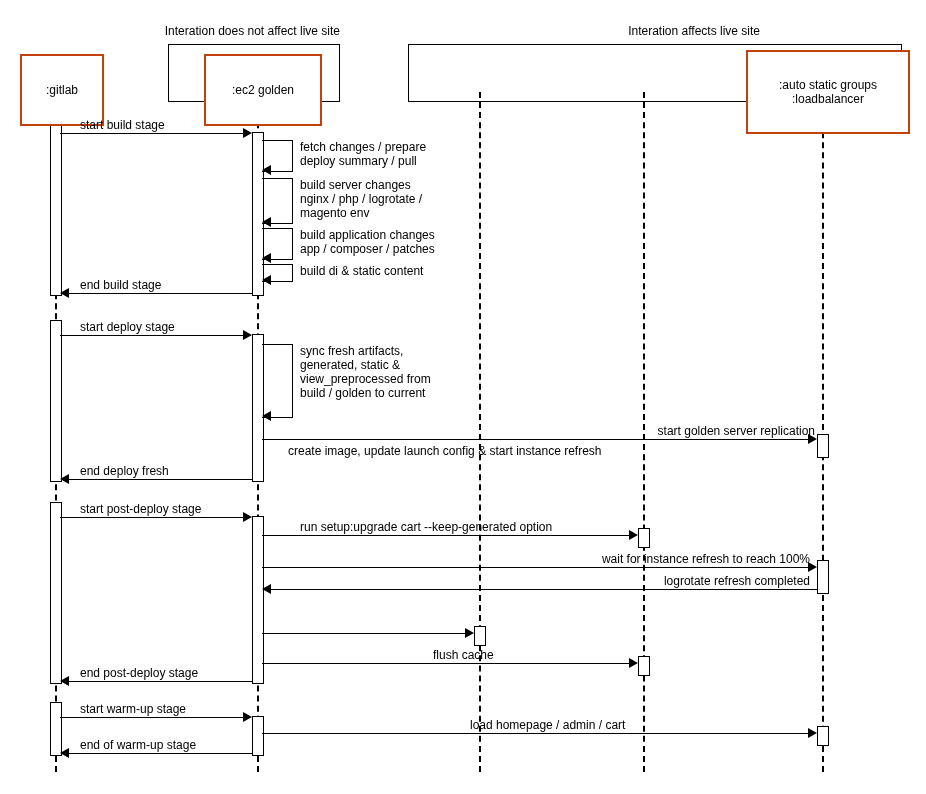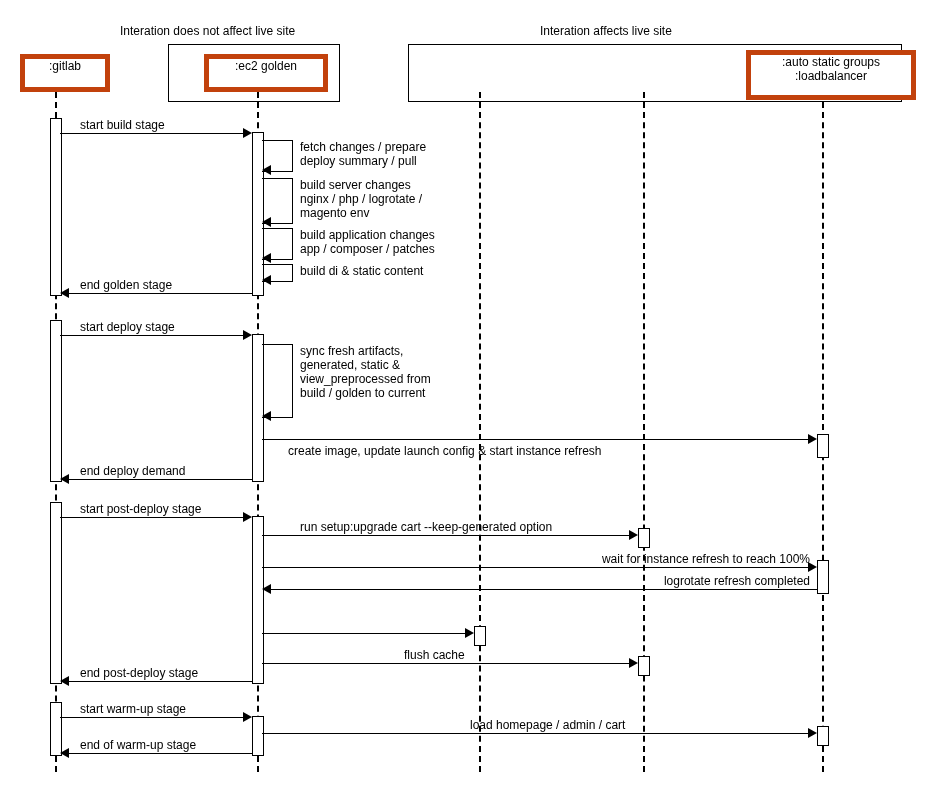--- a/index.html
+++ b/index.html
@@ -1,19 +1,19 @@
 <!DOCTYPE html>
 <html><head>
 <meta charset="utf-8">
 <style>
 body{margin:0;font-family:Arial,sans-serif;font-size:12px;background:#fff}
 .canvas{position:relative;width:926px;height:794px}
-.group-label{position:absolute;text-align:left}
+.group-label{position:absolute;text-align:right}
 .group-box{position:absolute;border:1px solid #000}
-.participant{position:absolute;border:5px solid #c2410c;display:flex;align-items:flex-start;justify-content:center;padding:0 8px;background:#fff;z-index:3}
+.participant{position:absolute;border:2px solid #c2410c;display:flex;align-items:center;justify-content:center;padding:20px 8px;background:#fff;z-index:3}
 .lifeline{position:absolute;border-left:2px dashed #000;z-index:0}
 .activation{position:absolute;background:#fff;border:1px solid #000;z-index:2}
 .msg-text{position:absolute;z-index:4;background:transparent}
 .msg-text.right{text-align:right}
 .arrow-line{position:absolute;height:0;border-top:1px solid #000;z-index:3}
 .arrow-head{position:absolute;width:0;height:0;z-index:3}
 .arrow-head.right{border-top:5px solid transparent;border-bottom:5px solid transparent;border-left:9px solid #000}
 .arrow-head.left{border-top:5px solid transparent;border-bottom:5px solid transparent;border-right:9px solid #000}
 .self-box{position:absolute;border:1px solid #000;border-left:none;z-index:3}
 </style>
@@ -62,45 +62,46 @@
 
 <div class="self-box" style="left:262px;top:228px;width:30px;height:30px"></div>
 <div class="arrow-head left" style="left:262px;top:253px"></div>
 <div class="msg-text" style="left:300px;top:228px;white-space:pre-line">build application changes
 app / composer / patches</div>
 
 <div class="self-box" style="left:262px;top:264px;width:30px;height:16px"></div>
 <div class="arrow-head left" style="left:262px;top:275px"></div>
 <div class="msg-text" style="left:300px;top:264px">build di &amp; static content</div>
 
-<div class="msg-text" style="left:80px;top:278px">end golden stage</div>
+<div class="msg-text" style="left:80px;top:278px">end build stage</div>
 <div class="arrow-line" style="left:69px;top:293px;width:183px"></div>
 <div class="arrow-head left" style="left:60px;top:288px"></div>
 
 <div class="activation" style="left:50px;top:320px;width:10px;height:160px"></div>
 <div class="activation" style="left:252px;top:334px;width:10px;height:146px"></div>
 
 <div class="msg-text" style="left:80px;top:320px">start deploy stage</div>
 <div class="arrow-line" style="left:60px;top:335px;width:183px"></div>
 <div class="arrow-head right" style="left:243px;top:330px"></div>
 
 <div class="self-box" style="left:262px;top:344px;width:30px;height:72px"></div>
 <div class="arrow-head left" style="left:262px;top:411px"></div>
 <div class="msg-text" style="left:300px;top:344px;white-space:pre-line">sync fresh artifacts,
 generated, static &amp;
 view_preprocessed from
 build / golden to current</div>
 
+<div class="msg-text right" style="left:555px;top:424px;width:260px">start golden server replication</div>
 <div class="arrow-line" style="left:262px;top:439px;width:549px"></div>
 <div class="arrow-head right" style="left:808px;top:434px"></div>
 <div class="activation" style="left:817px;top:434px;width:10px;height:22px"></div>
 
 <div class="msg-text" style="left:288px;top:444px">create image, update launch config &amp; start instance refresh</div>
 
-<div class="msg-text" style="left:80px;top:464px">end deploy demand</div>
+<div class="msg-text" style="left:80px;top:464px">end deploy fresh</div>
 <div class="arrow-line" style="left:69px;top:479px;width:183px"></div>
 <div class="arrow-head left" style="left:60px;top:474px"></div>
 
 <div class="activation" style="left:50px;top:502px;width:10px;height:180px"></div>
 <div class="activation" style="left:252px;top:516px;width:10px;height:166px"></div>
 
 <div class="msg-text" style="left:80px;top:502px">start post-deploy stage</div>
 <div class="arrow-line" style="left:60px;top:517px;width:183px"></div>
 <div class="arrow-head right" style="left:243px;top:512px"></div>
 
@@ -115,21 +116,21 @@
 <div class="activation" style="left:817px;top:560px;width:10px;height:32px"></div>
 
 <div class="msg-text right" style="left:610px;top:574px;width:200px">logrotate refresh completed</div>
 <div class="arrow-line" style="left:271px;top:589px;width:546px"></div>
 <div class="arrow-head left" style="left:262px;top:584px"></div>
 
 <div class="arrow-line" style="left:262px;top:633px;width:206px"></div>
 <div class="arrow-head right" style="left:465px;top:628px"></div>
 <div class="activation" style="left:474px;top:626px;width:10px;height:18px"></div>
 
-<div class="msg-text" style="left:404px;top:648px">flush cache</div>
+<div class="msg-text" style="left:433px;top:648px">flush cache</div>
 <div class="arrow-line" style="left:262px;top:663px;width:370px"></div>
 <div class="arrow-head right" style="left:629px;top:658px"></div>
 <div class="activation" style="left:638px;top:656px;width:10px;height:18px"></div>
 
 <div class="msg-text" style="left:80px;top:666px">end post-deploy stage</div>
 <div class="arrow-line" style="left:69px;top:681px;width:183px"></div>
 <div class="arrow-head left" style="left:60px;top:676px"></div>
 
 <div class="activation" style="left:50px;top:702px;width:10px;height:52px"></div>
 <div class="activation" style="left:252px;top:716px;width:10px;height:38px"></div>

